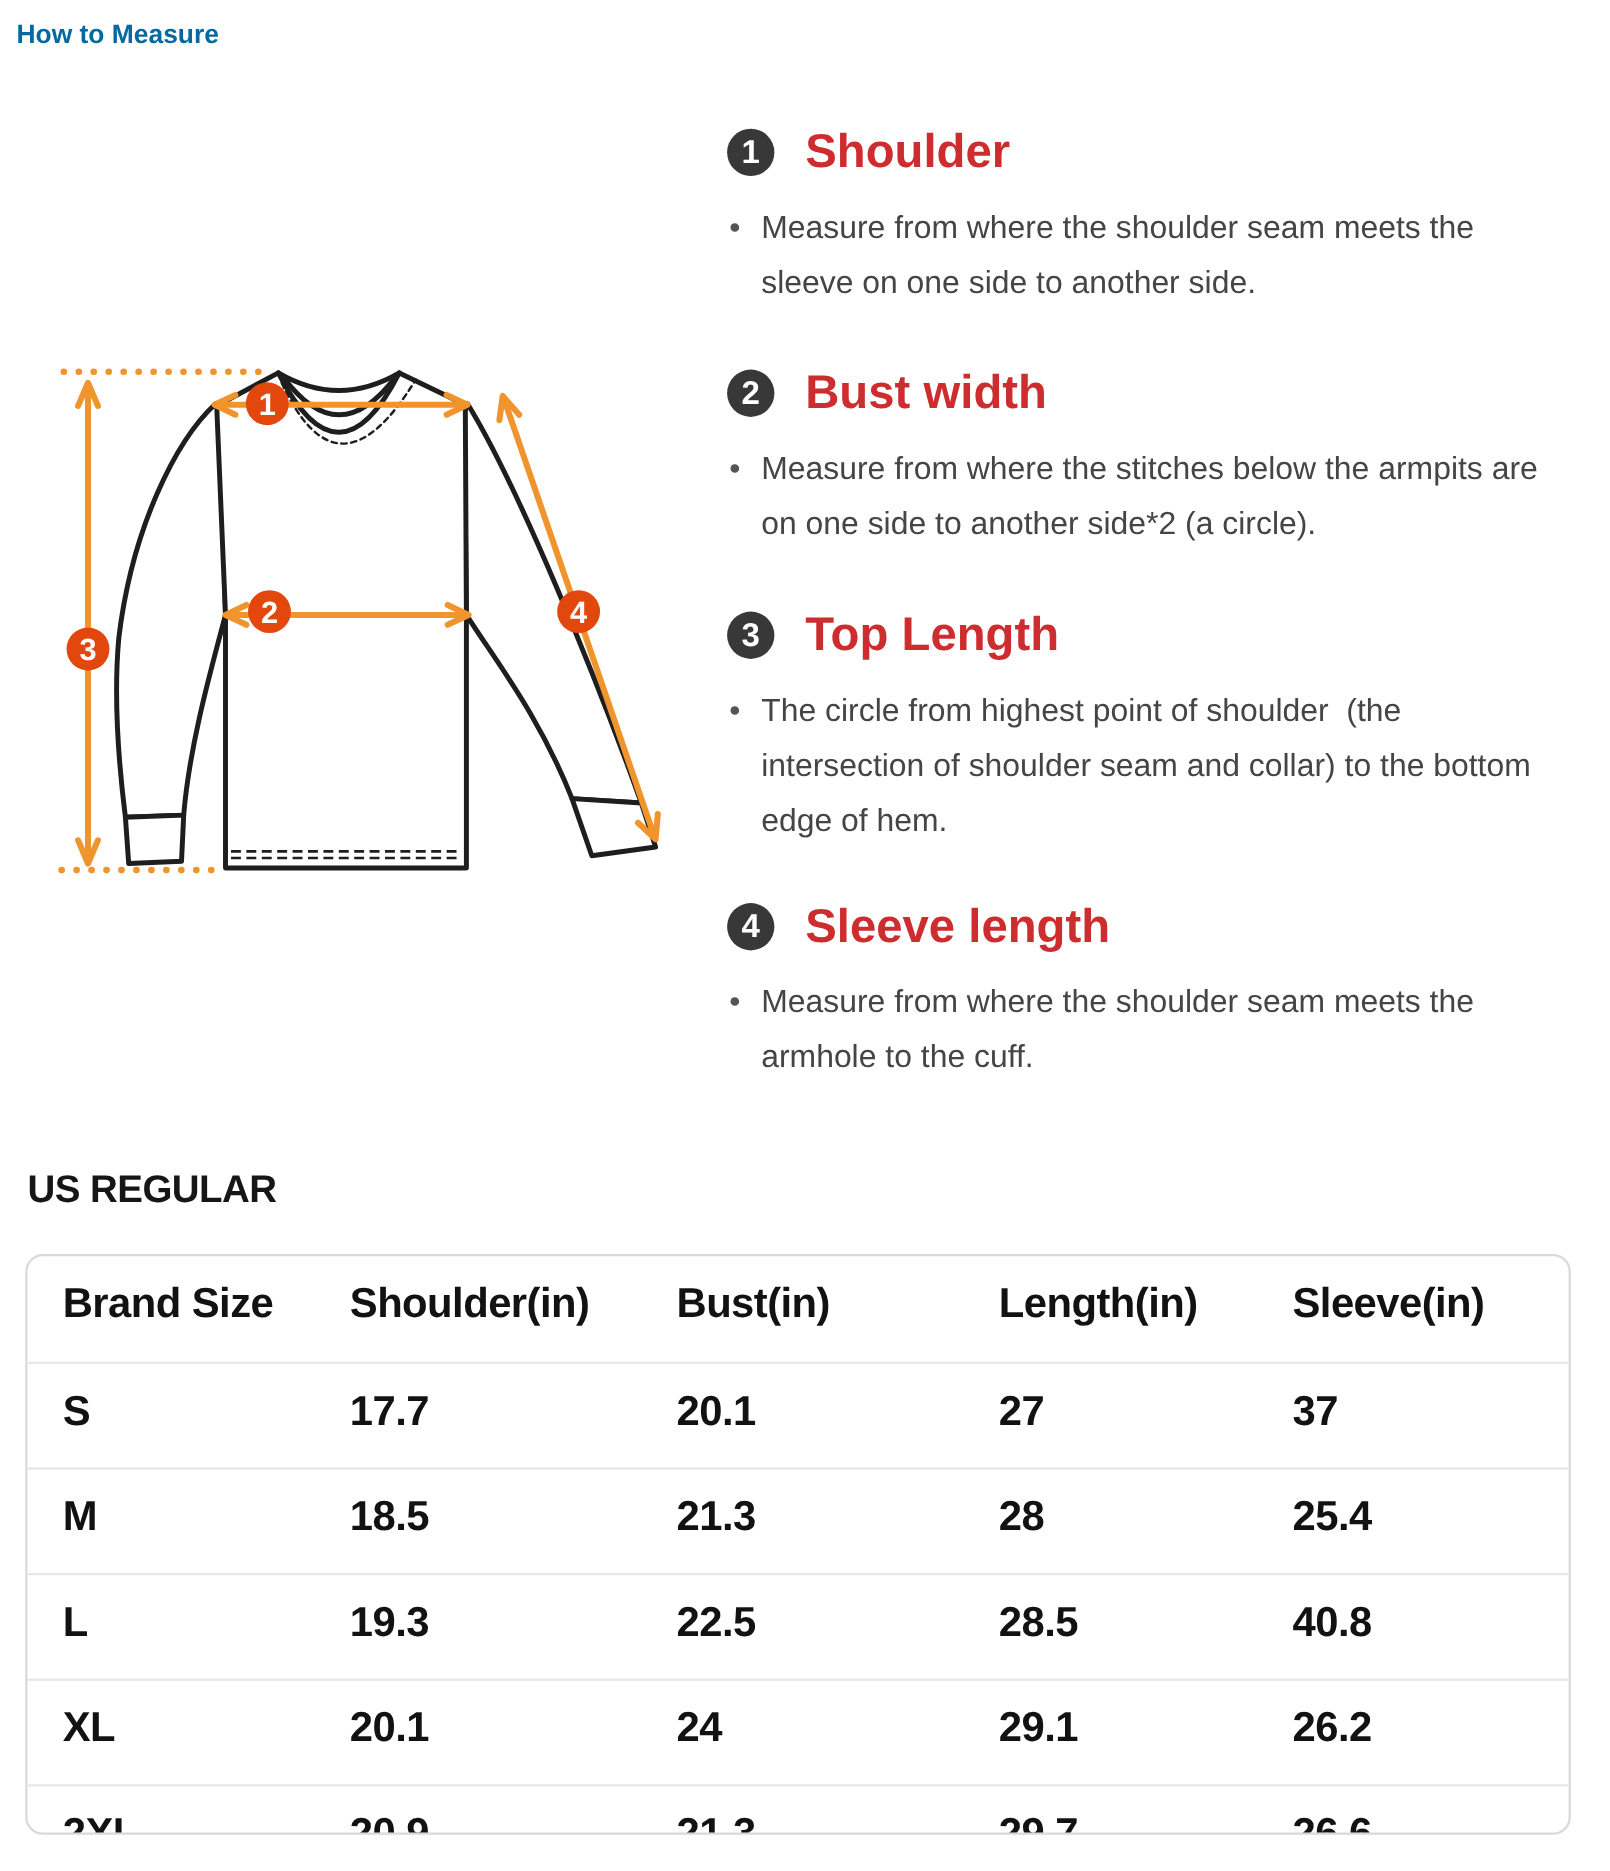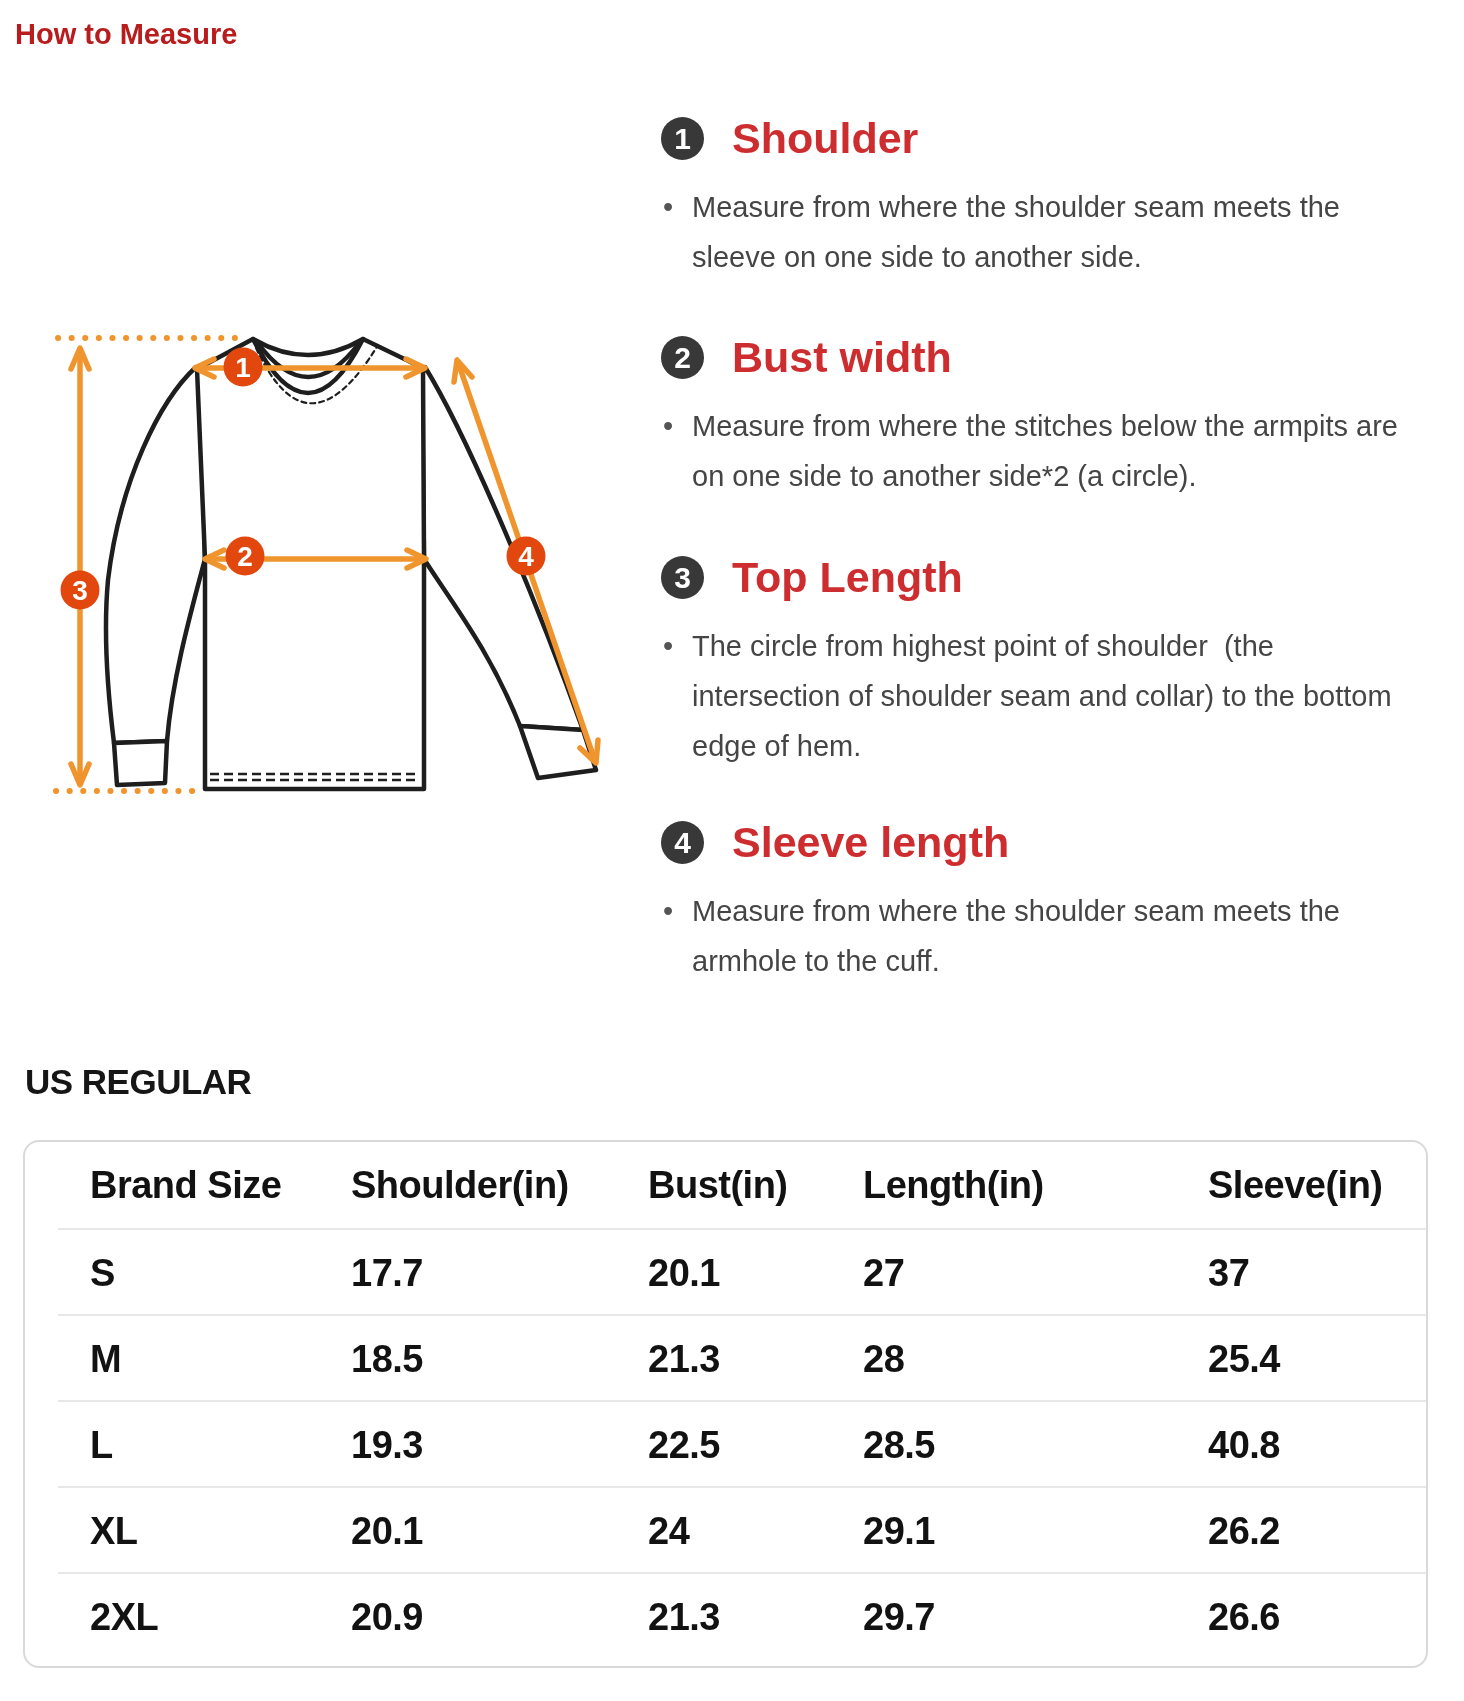--- a/index.html
+++ b/index.html
@@ -1,39 +1,39 @@
 <!DOCTYPE html>
 <html><head>
 <meta charset="utf-8">
 <style>
   html,body{margin:0;padding:0;background:#fff;}
   #stage{position:relative;width:1464px;height:1701px;background:#ffffff;overflow:hidden;
          font-family:"Liberation Sans", sans-serif;}
   
-  .page-title{position:absolute;left:15px;top:18px;font-size:29px;font-weight:bold;color:#b91c1c;letter-spacing:0;}
+  .page-title{position:absolute;left:15px;top:18px;font-size:24px;font-weight:bold;color:#0369a1;letter-spacing:0;}
   
   #diagram{position:absolute;left:20px;top:280px;width:600px;height:520px;}
   
   .mi{position:absolute;left:661px;width:720px;}
   .mi-head{display:flex;align-items:center;gap:28px;height:43px;}
   .mi-badge{width:43px;height:43px;border-radius:50%;background:#383838;color:#fff;
             font-size:30px;font-weight:bold;line-height:43px;text-align:center;flex:0 0 43px;}
   .mi-title{font-size:43px;font-weight:bold;color:#CE2D2F;line-height:43px;}
   .mi-lines{position:absolute;left:2px;top:65px;}
   .mi-line{position:relative;padding-left:29px;line-height:50px;font-size:29px;color:#454545;white-space:pre;}
   .mi-dot{position:absolute;left:0;top:0;color:#555;}
   
   .size-heading{position:absolute;left:25px;top:1062px;font-size:35px;font-weight:bold;color:#161616;letter-spacing:-0.5px;}
   .chart{position:absolute;left:23px;top:1140px;width:1405px;height:528px;background:#fff;
          border:2px solid #d9d9d7;border-radius:16px;box-sizing:border-box;overflow:hidden;}
-  .crow{position:relative;height:86px;box-sizing:border-box;margin-left:33px;}
+  .crow{position:relative;height:96px;box-sizing:border-box;}
   .crow + .crow{border-top:2px solid #e7e7e5;}
   .ccell{position:absolute;top:0;height:100%;line-height:86px;font-size:38px;font-weight:bold;
          color:#121212;letter-spacing:-0.5px;white-space:nowrap;}
-  .c0{left:32px;} .c1{left:293px;} .c2{left:590px;text-align:center;} .c3{left:805px;} .c4{left:1150px;}
+  .c0{left:32px;} .c1{left:293px;} .c2{left:590px;text-align:center;} .c3{left:883px;} .c4{left:1150px;}
 </style>
 </head>
 <body>
 
 <div id="stage">
 
   <div class="page-title">How to Measure</div>
 
   <svg id="diagram" viewBox="0 0 600 520" width="600" height="520">
     <g stroke="#1e1e1e" stroke-width="4.5" fill="#ffffff" stroke-linejoin="round" stroke-linecap="round">

